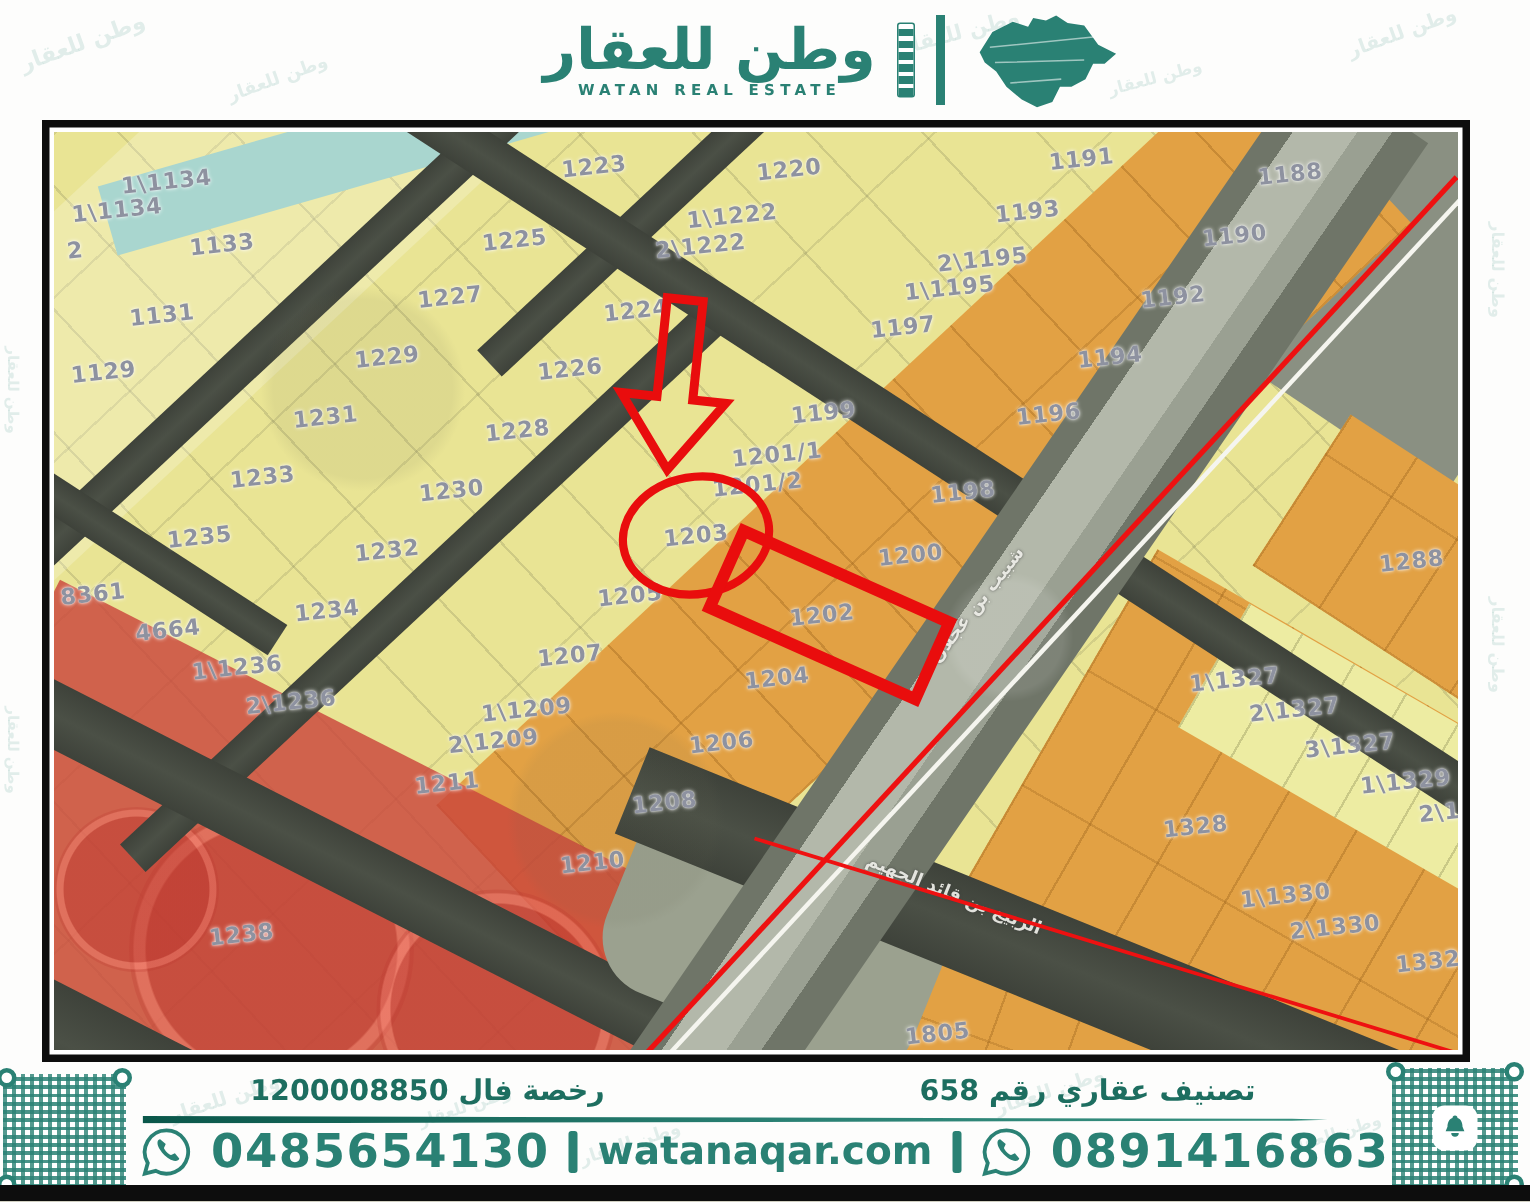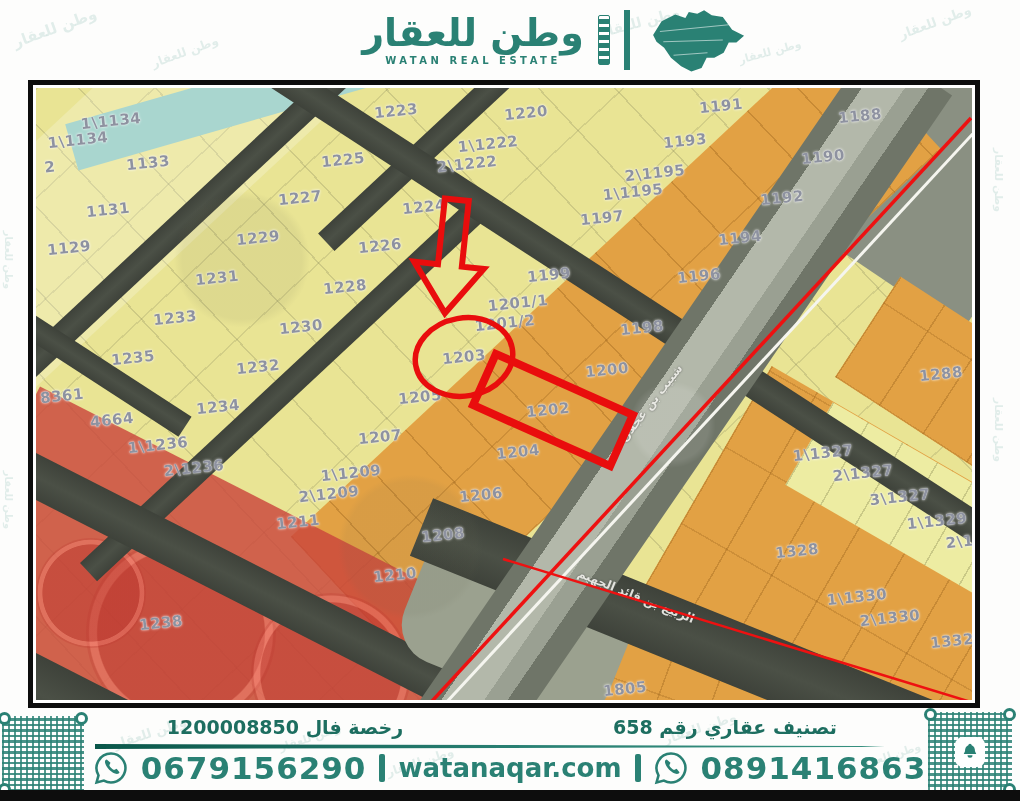--- a/index.html
+++ b/index.html
@@ -233,21 +233,21 @@
     <div class="ftext" dir="rtl" style="left:120px;top:8px;width:330px;">رخصة فال 1200008850</div>
     <div class="ftext" dir="rtl" style="left:575px;top:8px;width:300px;">تصنيف عقاري رقم 658</div>
 
     <div class="swoosh"></div>
 
     <div class="contact-row">
       <svg class="wa-svg" viewBox="0 0 40 40">
         <path d="M20 3a17 17 0 0 0-14.7 25.6L3 37l8.6-2.2A17 17 0 1 0 20 3z" fill="none" stroke="#2a8174" stroke-width="3"></path>
         <path d="M13 12c-1 5 8 15 14 15 1.4 0 3-1 3-2l-3.4-4-3 1.4c-2-.6-5-3.6-5.6-5.6l1.4-3L15 10c-1 0-1.8 1-2 2z" fill="#2a8174"></path>
       </svg>
-      <span class="phone">0679156290</span>
+      <span class="phone">0485654130</span>
       <span class="sep"></span>
       <span class="site">watanaqar.com</span>
       <span class="sep"></span>
       <svg class="wa-svg" viewBox="0 0 40 40">
         <path d="M20 3a17 17 0 0 0-14.7 25.6L3 37l8.6-2.2A17 17 0 1 0 20 3z" fill="none" stroke="#2a8174" stroke-width="3"></path>
         <path d="M13 12c-1 5 8 15 14 15 1.4 0 3-1 3-2l-3.4-4-3 1.4c-2-.6-5-3.6-5.6-5.6l1.4-3L15 10c-1 0-1.8 1-2 2z" fill="#2a8174"></path>
       </svg>
       <span class="phone">0891416863</span>
     </div>
 

